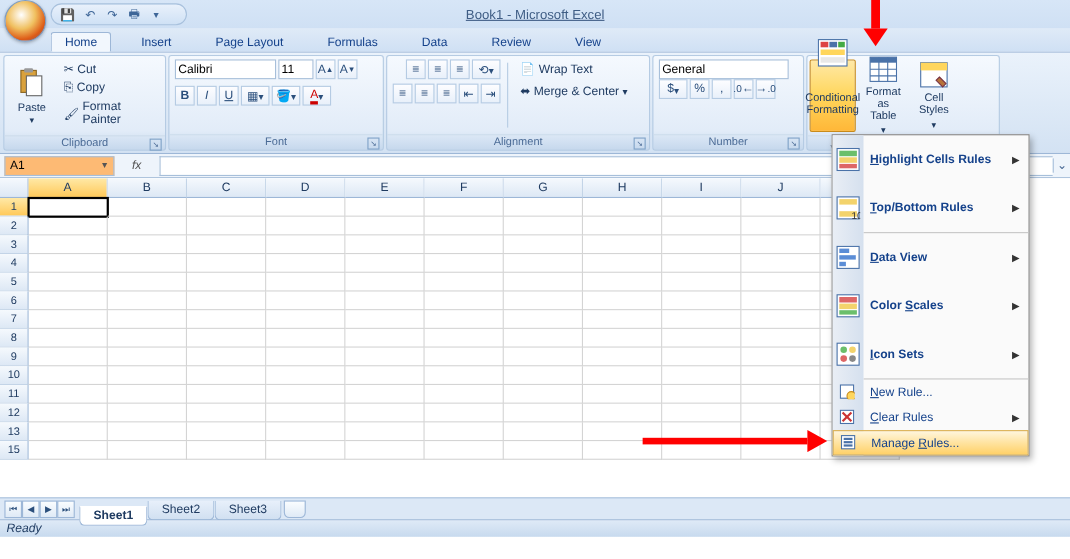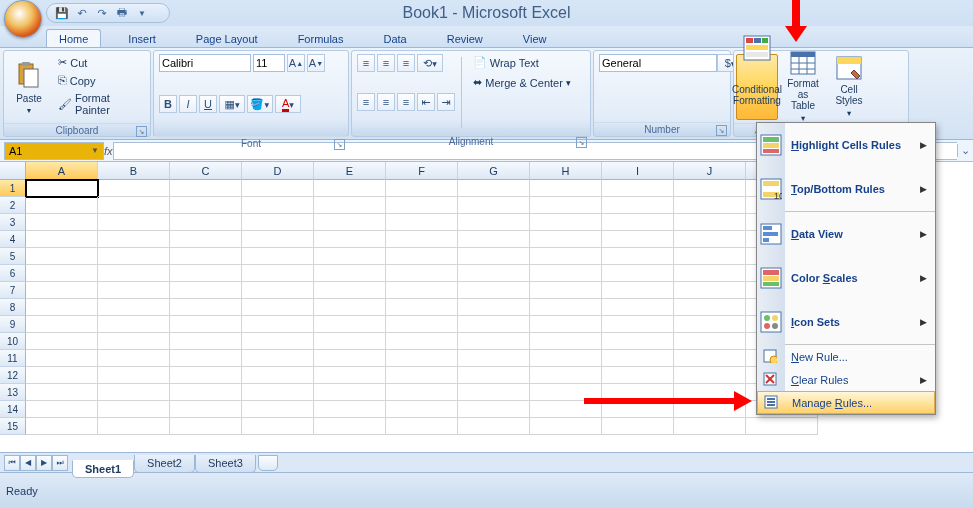--- a/index.html
+++ b/index.html
@@ -3,21 +3,21 @@
 <meta charset="utf-8">
 <style>
 * { box-sizing: border-box; margin: 0; padding: 0; font-family: "Segoe UI", Tahoma, sans-serif; }
 body { width: 973px; height: 508px; overflow: hidden; background: #fff; font-size: 11px; position: relative; }
 
 
 .titlebar { height: 26px; background: linear-gradient(#d7e6f7,#cfe0f4); display: flex; align-items: center; position: relative; }
 .office-btn { width: 38px; height: 38px; border-radius: 50%; background: radial-gradient(circle at 40% 35%, #fff,#f0c060 40%,#dd5a16 70%,#3c6fb6 100%); border:1px solid #7d9cc1; position: absolute; left: 4px; top: 0; z-index: 5; box-shadow: 0 1px 3px rgba(0,0,0,.3);}
 .qat { position: absolute; left: 46px; top: 3px; height: 20px; display:flex; align-items:center; gap:6px; background: linear-gradient(#e9f1fb,#cfe1f5); border:1px solid #a8c1dd; border-radius: 10px; padding: 0 20px 0 8px;}
 .qat span { width:14px; height:14px; display:inline-flex; align-items:center; justify-content:center; color:#3e6698;}
-.title-text { position:absolute; left:50%; transform:translateX(-50%); color:#3f5d85; font-size:16px; }
+.title-text { position:absolute; left:50%; transform:translateX(-50%); color:#3f5d85; font-size:12px;text-decoration:underline; }
 
 
 .tabstrip { height: 22px; background: linear-gradient(#dfeaf7,#cfe0f4); border-bottom:1px solid #9db7d7; display:flex; align-items:flex-end; padding-left:46px; gap:14px;}
 .tab { padding: 3px 12px 2px; color:#15428b; font-size:11px; border:1px solid transparent; border-bottom:none; cursor:pointer;}
 .tab.active { background:#f2f7fd; border-color:#9db7d7; border-top-left-radius:3px; border-top-right-radius:3px; color:#15428b;}
 
 
 .ribbon { height: 92px; background: linear-gradient(#eaf2fb,#d3e2f3); border-bottom:1px solid #9db7d7; display:flex; padding:2px 2px 0; }
 .group { border:1px solid #b5cbe3; border-radius:3px; margin:0 1px 2px; background:linear-gradient(#f5f9fe,#e2ecf8 80%,#c6d8ed); display:flex; flex-direction:column; }
 .group-body { flex:1; display:flex; align-items:flex-start; padding:3px 5px; gap:4px;}
@@ -26,29 +26,29 @@
 
 .vcol{display:flex;flex-direction:column;gap:1px;}
 .btn{padding:1px 4px; display:flex; align-items:center; gap:3px; color:#1f3b61; border:1px solid transparent; border-radius:2px;}
 .btn.big{flex-direction:column; width:42px; height:66px; justify-content:center; text-align:center; font-size:10px; line-height:1.1;}
 .btn.big .ico{width:30px;height:30px;}
 .btn.big.active{background:linear-gradient(#ffe9a7,#ffd65c 50%,#ffb738); border-color:#c98b1b;gap:23px;}
 .ico{display:inline-flex;align-items:center;justify-content:center;}
 .sep{width:1px; background:#b5cbe3; margin:3px 2px; align-self:stretch;}
 
 select.ribbon-sel, input.ribbon-inp { border:1px solid #a7bfda; background:#fff; height:18px; font-size:11px; padding:0 2px;}
-.fmtrow{display:flex;gap:2px;align-items:center;margin-bottom:20px;}
+.fmtrow{display:flex;gap:2px;align-items:center;margin-bottom:3px;justify-content:flex-end;}
 .sq{width:18px;height:18px;border:1px solid #b5cbe3;display:inline-flex;align-items:center;justify-content:center;font-size:11px;color:#2b4f7c;background:linear-gradient(#fdfdff,#e8f0fa);}
 .sq.drop{width:26px;}
 
 
 .fbar{height:22px; border-bottom:1px solid #a7bfda; display:flex; align-items:center; background:#eef4fb;}
-.namebox{width:100px; border:1px solid #a7bfda; background:#eab308; height:18px; margin-left:4px; padding:1px 4px; display:flex; align-items:center; justify-content:space-between; font-size:11px;}
+.namebox{width:100px; border:1px solid #a7bfda; background:#fdba74; height:18px; margin-left:4px; padding:1px 4px; display:flex; align-items:center; justify-content:space-between; font-size:11px;}
 .namebox .dd{color:#555;font-size:8px;}
-.fx{margin:0 0; display:flex; align-items:center; gap:3px; font-style:italic; color:#555;}
+.fx{margin:0 16px; display:flex; align-items:center; gap:3px; font-style:italic; color:#555;}
 .fxinput{flex:1; border:1px solid #a7bfda; border-right:none; height:18px; background:#fff;}
 
 
 .grid{position:relative; height:290px; overflow:hidden; background:#fff;}
 .colhdrs{display:flex; position:absolute; left:0; top:0;}
 .corner{width:26px;height:18px;background:linear-gradient(#f5f9fd,#dde8f5);border-right:1px solid #9db7d7;border-bottom:1px solid #9db7d7;}
 .colh{height:18px;flex:0 0 72px;background:linear-gradient(#f5f9fd,#dde8f5);border-right:1px solid #c3d4e7;border-bottom:1px solid #9db7d7;text-align:center;font-size:11px;color:#1f3b61;display:flex;align-items:center;justify-content:center;}
 .colh.sel{background:linear-gradient(#ffe9a7,#ffc95a);border-bottom-color:#d79b1f;}
 .rows{position:absolute;left:0;top:18px;}
 .row{display:flex;height:17px;}
@@ -58,21 +58,21 @@
 .cell.active{outline:2px solid #000; outline-offset:-1px;}
 
 
 .sheetbar{height:20px;background:#dce8f6;border-top:1px solid #9db7d7;display:flex;align-items:center;}
 .navset{display:flex;gap:0;margin:0 4px;}
 .navset span{width:16px;height:16px;border:1px solid #9db7d7;background:linear-gradient(#fafdff,#dfeaf6);display:inline-flex;align-items:center;justify-content:center;font-size:8px;color:#2b4f7c;}
 .stab{height:18px;padding:2px 12px;border:1px solid #9db7d7;background:linear-gradient(#e8f0fb,#d1e0f1);font-size:11px;color:#1f3b61;border-top:none;margin-top:2px;border-bottom-left-radius:5px;border-bottom-right-radius:5px;}
 .stab.active{background:#fff;font-weight:bold;border-top:1px solid #fff;margin-top:12px;}
 .stabnew{width:20px;height:16px;background:linear-gradient(#fafdff,#dfeaf6);border:1px solid #9db7d7;margin-left:2px;border-radius:0 0 5px 5px;}
 
-.status{height:36px;background:linear-gradient(#dfeaf7,#c7daee);border-top:1px solid #9db7d7;display:flex;align-items:center;padding:0 6px;font-size:11px;color:#1f3b61;}
+.status{height:16px;background:linear-gradient(#dfeaf7,#c7daee);border-top:1px solid #9db7d7;display:flex;align-items:center;padding:0 6px;font-size:11px;color:#1f3b61;font-style:italic;}
 
 
 .cf-menu{position:absolute; left:756px; top:122px; width:180px; background:#fafafa; border:1px solid #868686; box-shadow:2px 3px 6px rgba(0,0,0,.3); z-index:20;}
 .cf-menu .iconcol{position:absolute;left:0;top:0;bottom:0;width:28px;background:linear-gradient(90deg,#e9eef5,#d5e0ee);}
 .cf-item{position:relative;height:44px;display:flex;align-items:center;padding-left:34px;font-size:11px;color:#15428b;border-bottom:0;}
 .cf-item .mico{position:absolute;left:3px;width:22px;height:22px;}
 .cf-item .arrow{position:absolute;right:8px;font-size:9px;color:#333;}
 .cf-item b{font-weight:bold;}
 .cf-divider{height:1px;background:#c5c5c5;margin-left:28px;}
 .cf-small{position:relative;height:23px;display:flex;align-items:center;padding-left:34px;font-size:11px;color:#15428b;}
@@ -205,21 +205,21 @@
             <span class="ico">⬌</span>
             <span>Merge &amp; Center</span>
             <small>▾</small>
           </div>
       </div>
     </div>
     <div class="group-title"><span>Alignment</span><span class="launcher">↘</span></div>
   </div>
 
   <div class="group" style="width:138px">
-    <div class="group-body" style="flex-direction:row;gap:0">
+    <div class="group-body" style="flex-direction:column;gap:0">
       <input class="ribbon-inp" style="width: 118px;" value="General">
       <div class="fmtrow">
         <span class="sq drop">$<small>▾</small></span>
         <span class="sq">%</span>
         <span class="sq">,</span>
         <span class="sq"><small>.0</small>←</span>
         <span class="sq">→<small>.0</small></span>
       </div>
     </div>
     <div class="group-title"><span>Number</span><span class="launcher">↘</span></div>
@@ -475,34 +475,20 @@
         <div class="cell"></div>
         <div class="cell"></div>
         <div class="cell"></div>
         <div class="cell"></div>
         <div class="cell"></div>
         <div class="cell"></div>
         <div class="cell"></div>
         <div class="cell"></div>
       </div>
       <div class="row">
-        <div class="rowh">14</div>
-        <div class="cell"></div>
-        <div class="cell"></div>
-        <div class="cell"></div>
-        <div class="cell"></div>
-        <div class="cell"></div>
-        <div class="cell"></div>
-        <div class="cell"></div>
-        <div class="cell"></div>
-        <div class="cell"></div>
-        <div class="cell"></div>
-        <div class="cell"></div>
-      </div>
-      <div class="row">
         <div class="rowh">15</div>
         <div class="cell"></div>
         <div class="cell"></div>
         <div class="cell"></div>
         <div class="cell"></div>
         <div class="cell"></div>
         <div class="cell"></div>
         <div class="cell"></div>
         <div class="cell"></div>
         <div class="cell"></div>

